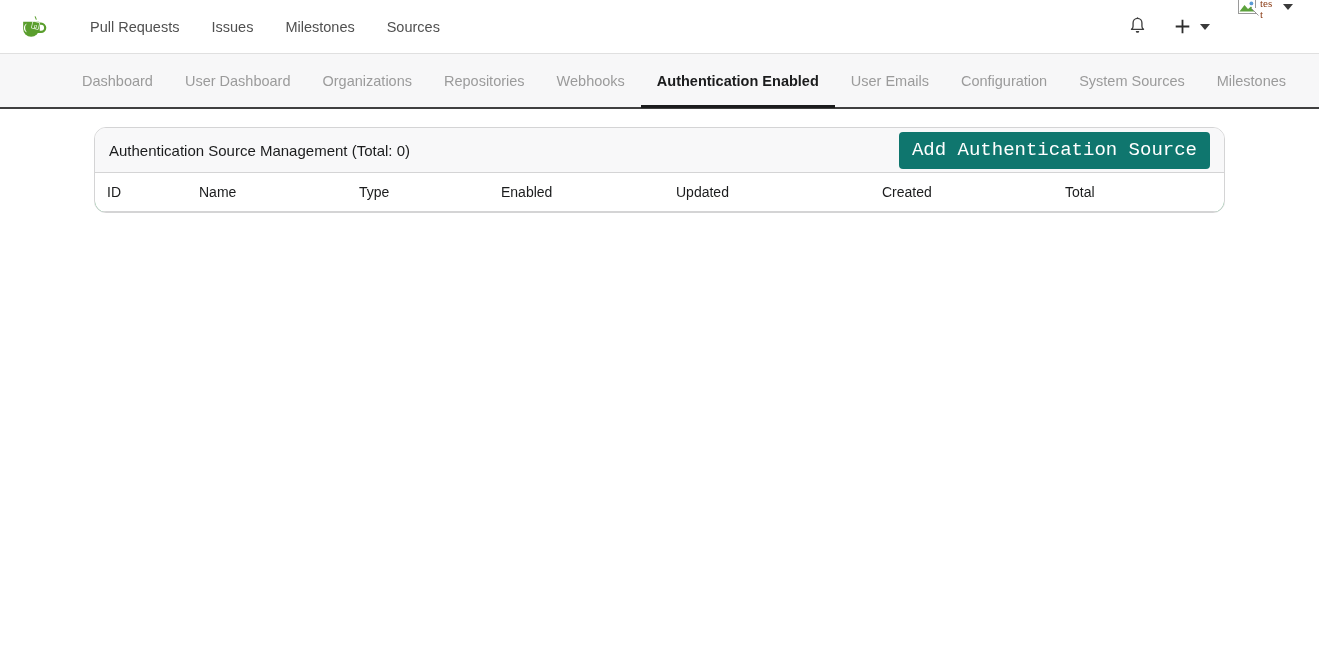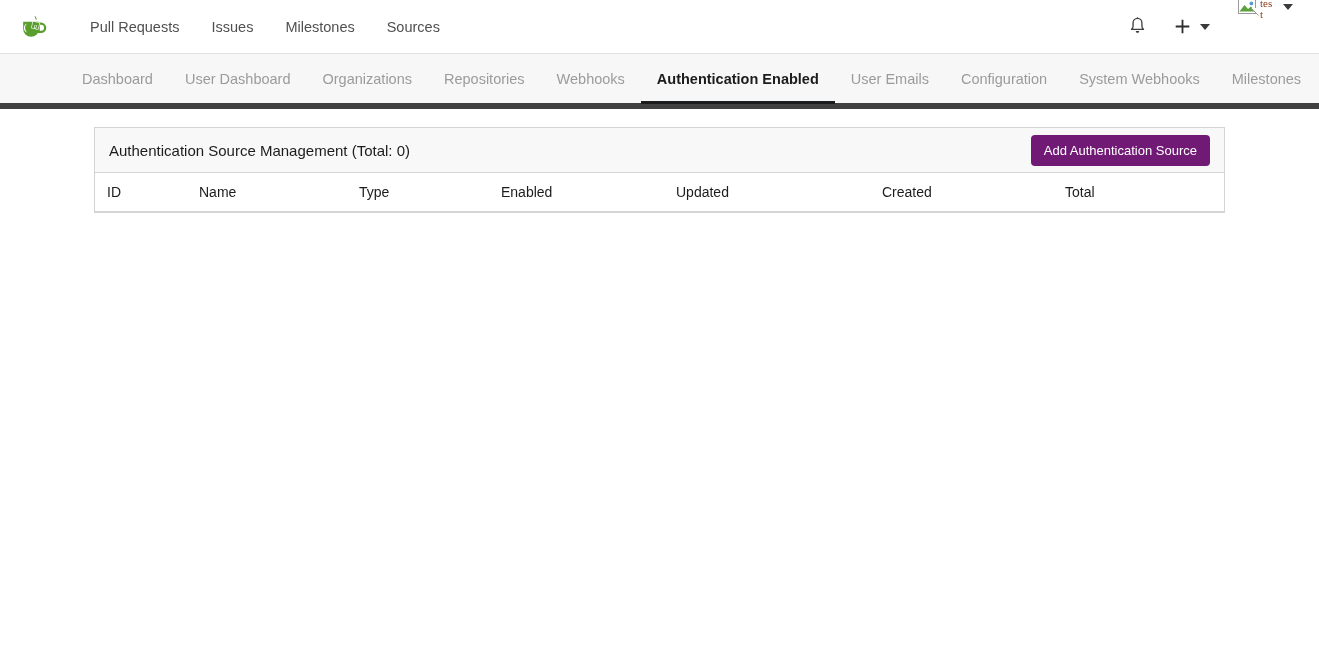--- a/index.html
+++ b/index.html
@@ -94,21 +94,21 @@
     width: 14px;
     word-break: break-all;
     margin-left: 1px;
     margin-top: 1px;
   }
 
   
   .sub-nav {
     height: 55px;
     background: #f7f7f8;
-    border-bottom: 6px solid #404040;
+    border-bottom: 2px solid #404040;
     display: flex;
     align-items: stretch;
     padding-left: 66px;
   }
   .sub-tab {
     display: flex;
     align-items: center;
     padding: 0 16px;
     font-size: 14.5px;
     color: #9b9b9b;
@@ -131,45 +131,45 @@
   }
 
   
   .main {
     padding: 18px 0 0 0;
   }
   .card {
     width: 1131px;
     margin: 0 auto;
     border: 1px solid #d4d4d5;
-    border-radius: 0;
+    border-radius: 12px;
     background: #ffffff;
     overflow: hidden;
   }
   .card-header {
     background: #f8f8f9;
     border-bottom: 1px solid #d4d4d5;
     height: 45px;
     display: flex;
     align-items: center;
     padding: 0 14px;
   }
   .card-title {
     font-size: 15px;
     color: #1b1c1d;
     font-weight: normal;
   }
   .btn-primary {
     margin-left: auto;
-    background: #701a75;
+    background: #0f766e;
     color: #ffffff;
     border: none;
     border-radius: 4px;
-    font-size: 13px;
-    font-family: Liberation Sans, sans-serif;
+    font-size: 19px;
+    font-family: Liberation Mono, monospace;
     padding: 9px 13px;
     cursor: pointer;
     line-height: 1;
     white-space: nowrap;
   }
 
   table.data-table {
     width: 100%;
     border-collapse: collapse;
     background: #15803d;
@@ -253,21 +253,21 @@
 
 <div class="sub-nav">
   <a class="sub-tab" href="#">Dashboard</a>
   <a class="sub-tab" href="#">User Dashboard</a>
   <a class="sub-tab" href="#">Organizations</a>
   <a class="sub-tab" href="#">Repositories</a>
   <a class="sub-tab" href="#">Webhooks</a>
   <a class="sub-tab active" href="#">Authentication Enabled</a>
   <a class="sub-tab" href="#">User Emails</a>
   <a class="sub-tab" href="#">Configuration</a>
-  <a class="sub-tab" href="#">System Webhooks</a>
+  <a class="sub-tab" href="#">System Sources</a>
   <a class="sub-tab" href="#">Milestones</a>
 </div>
 
 <div class="main">
   <div class="card">
 
     <div class="card-header">
       <div class="card-title">Authentication Source Management (Total: 0)</div>
       <button class="btn-primary">Add Authentication Source</button>
     </div>

